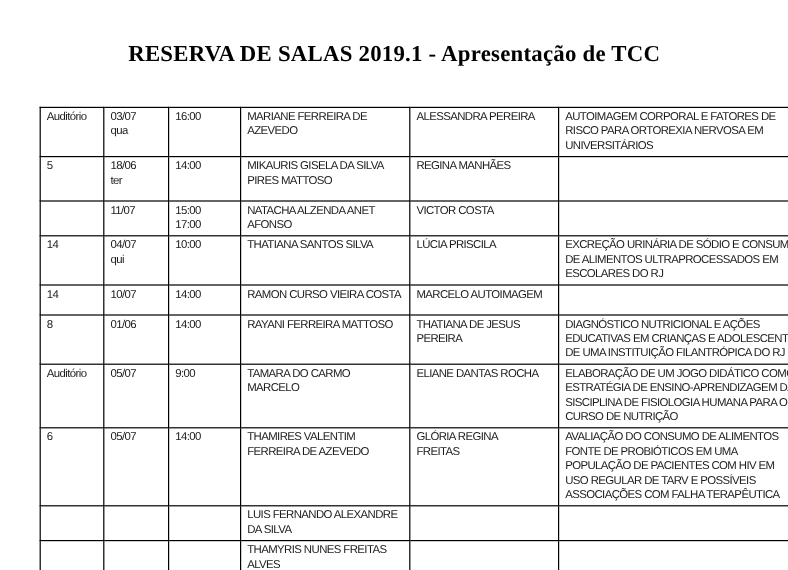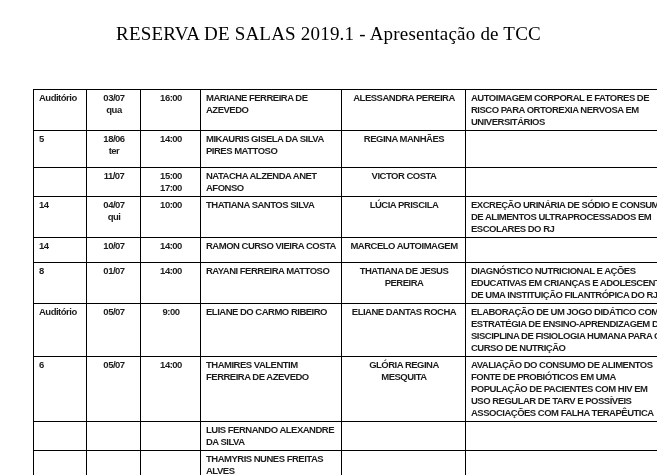--- a/index.html
+++ b/index.html
@@ -10,48 +10,48 @@
     font-family: "Liberation Sans", sans-serif;
   }
   .page {
     position: relative;
     width: 657px; height: 475px;
     overflow: hidden;
     background: #ffffff;
   }
   .doc-title {
     font-family: "Liberation Serif", serif;
-    font-weight: 400;
+    font-weight: 700;
     font-size: 19px;
     color: #000000;
     text-align: center;
-    margin: 23px 0 0 0;
+    margin: 35px 0 0 0;
     letter-spacing: 0.2px;
   }
   table.schedule {
     position: absolute;
     left: 33px; top: 89px;
     width: 646px;
     border-collapse: collapse;
     table-layout: fixed;
   }
   table.schedule td {
     border: 1px solid #000000;
     padding: 2px 4px 2px 5px;
     font-size: 9.5px;
-    font-weight: 700;
+    font-weight: 400;
     line-height: 12px;
     letter-spacing: -0.5px;
     color: #1c1c1c;
     vertical-align: top;
     white-space: pre-line;
     overflow: hidden;
     margin-left: 33px;
   }
-  td.col-1, td.col-2, td.col-4 { text-align: center; }
+  td.col-1, td.col-2, td.col-4 { text-align: left; }
   td.col-0, td.col-3, td.col-5 { text-align: left; }
   td.valign-middle { vertical-align: middle; }
   tr:nth-child(1)  > td { height: 40px; }
   tr:nth-child(2)  > td { height: 37px; }
   tr:nth-child(3)  > td { height: 26px; }
   tr:nth-child(4)  > td { height: 39px; }
   tr:nth-child(5)  > td { height: 25px; }
   tr:nth-child(6)  > td { height: 38px; }
   tr:nth-child(7)  > td { height: 50px; }
   tr:nth-child(8)  > td { height: 63px; }
@@ -119,48 +119,48 @@
         <tr>
           <td class="col-0">14</td>
           <td class="col-1">10/07</td>
           <td class="col-2">14:00</td>
           <td class="col-3">RAMON CURSO VIEIRA COSTA</td>
           <td class="col-4">MARCELO AUTOIMAGEM</td>
           <td class="col-5"></td>
         </tr>
         <tr>
           <td class="col-0">8</td>
-          <td class="col-1">01/07</td>
+          <td class="col-1">01/06</td>
           <td class="col-2">14:00</td>
           <td class="col-3">RAYANI FERREIRA MATTOSO</td>
           <td class="col-4">THATIANA DE JESUS
 PEREIRA</td>
           <td class="col-5">DIAGNÓSTICO NUTRICIONAL E AÇÕES
 EDUCATIVAS EM CRIANÇAS E ADOLESCENTES
 DE UMA INSTITUIÇÃO FILANTRÓPICA DO RJ</td>
         </tr>
         <tr>
           <td class="col-0">Auditório</td>
           <td class="col-1">05/07</td>
           <td class="col-2">9:00</td>
-          <td class="col-3">ELIANE DO CARMO RIBEIRO</td>
+          <td class="col-3">TAMARA DO CARMO MARCELO</td>
           <td class="col-4">ELIANE DANTAS ROCHA</td>
           <td class="col-5">ELABORAÇÃO DE UM JOGO DIDÁTICO COMO
 ESTRATÉGIA DE ENSINO-APRENDIZAGEM DA
 SISCIPLINA DE FISIOLOGIA HUMANA PARA O
 CURSO DE NUTRIÇÃO</td>
         </tr>
         <tr>
           <td class="col-0">6</td>
           <td class="col-1">05/07</td>
           <td class="col-2">14:00</td>
           <td class="col-3">THAMIRES VALENTIM
 FERREIRA DE AZEVEDO</td>
           <td class="col-4">GLÓRIA REGINA
-MESQUITA</td>
+FREITAS</td>
           <td class="col-5">AVALIAÇÃO DO CONSUMO DE ALIMENTOS
 FONTE DE PROBIÓTICOS EM UMA
 POPULAÇÃO DE PACIENTES COM HIV EM
 USO REGULAR DE TARV E POSSÍVEIS
 ASSOCIAÇÕES COM FALHA TERAPÊUTICA</td>
         </tr>
         <tr>
           <td class="col-0"></td>
           <td class="col-1"></td>
           <td class="col-2"></td>

